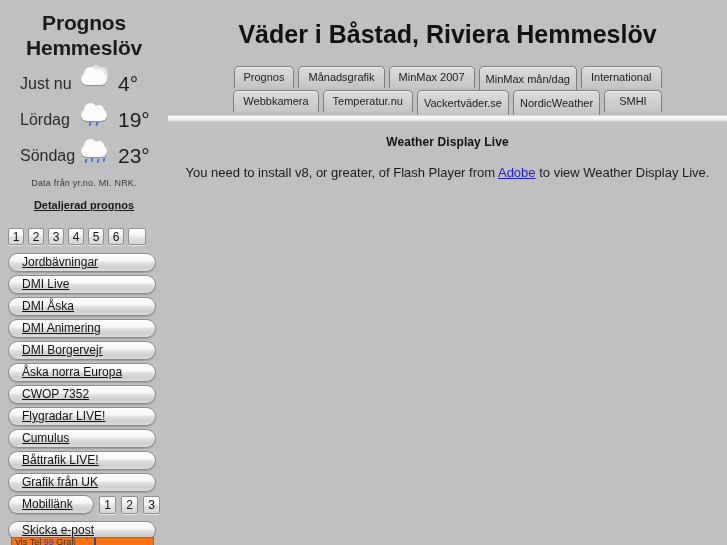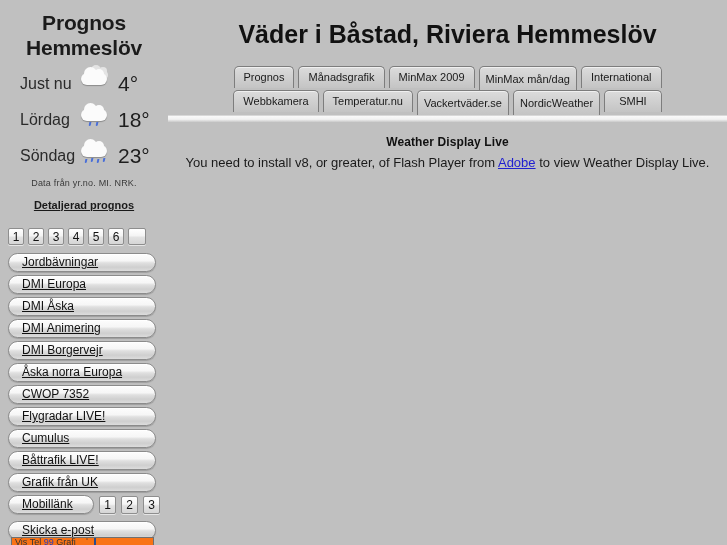--- a/index.html
+++ b/index.html
@@ -230,21 +230,21 @@
   }
   .wdl-title {
     font-size: 12px;
     font-weight: bold;
     color: #111;
     letter-spacing: 0.1px;
   }
   .wdl-msg {
     font-size: 13px;
     color: #1a1a1a;
-    margin-top: 6px;
+    margin-top: 16px;
   }
   .wdl-msg a {
     color: #2020d0;
     text-decoration: underline;
   }
 
   
   .cloud {
     position: absolute;
     left: 1px; top: 4px;
@@ -303,21 +303,21 @@
 
     <div class="fc-row">
       <span class="fc-day">Lördag</span>
       <span class="fc-icon">
         <span class="cloud front"></span>
         <span class="drops">
           <span class="drop" style="left:6px;top:0;"></span>
           <span class="drop" style="left:13px;top:0;"></span>
         </span>
       </span>
-      <span class="fc-temp">18°</span>
+      <span class="fc-temp">19°</span>
     </div>
 
     <div class="fc-row">
       <span class="fc-day">Söndag</span>
       <span class="fc-icon">
         <span class="cloud front"></span>
         <span class="drops">
           <span class="drop" style="left:2px;top:1px;"></span>
           <span class="drop" style="left:8px;top:0;"></span>
           <span class="drop" style="left:14px;top:1px;"></span>
@@ -335,21 +335,21 @@
       <span class="numbtn">2</span>
       <span class="numbtn">3</span>
       <span class="numbtn">4</span>
       <span class="numbtn">5</span>
       <span class="numbtn">6</span>
       <span class="numbtn blank"></span>
     </div>
 
     <div class="pill-list">
       <a class="pill" href="#">Jordbävningar</a>
-      <a class="pill" href="#">DMI Europa</a>
+      <a class="pill" href="#">DMI Live</a>
       <a class="pill" href="#">DMI Åska</a>
       <a class="pill" href="#">DMI Animering</a>
       <a class="pill" href="#">DMI Borgervejr</a>
       <a class="pill" href="#">Åska norra Europa</a>
       <a class="pill" href="#">CWOP 7352</a>
       <a class="pill" href="#">Flygradar LIVE!</a>
       <a class="pill" href="#">Cumulus</a>
       <a class="pill" href="#">Båttrafik LIVE!</a>
       <a class="pill" href="#">Grafik från UK</a>
 
@@ -375,21 +375,21 @@
   </div>
 
   <div id="main">
 
     <h1 class="page-title">Väder i Båstad, Riviera Hemmeslöv</h1>
 
     <div class="tabbar">
       <div class="tabrow">
         <span class="tab">Prognos</span>
         <span class="tab">Månadsgrafik</span>
-        <span class="tab">MinMax 2009</span>
+        <span class="tab">MinMax 2007</span>
         <span class="tab wide">MinMax mån/dag</span>
         <span class="tab">International</span>
       </div>
       <div class="tabrow">
         <span class="tab">Webbkamera</span>
         <span class="tab">Temperatur.nu</span>
         <span class="tab wide">Vackertväder.se</span>
         <span class="tab wide">NordicWeather</span>
         <span class="tab" style="padding:0 14px;">SMHI</span>
       </div>

